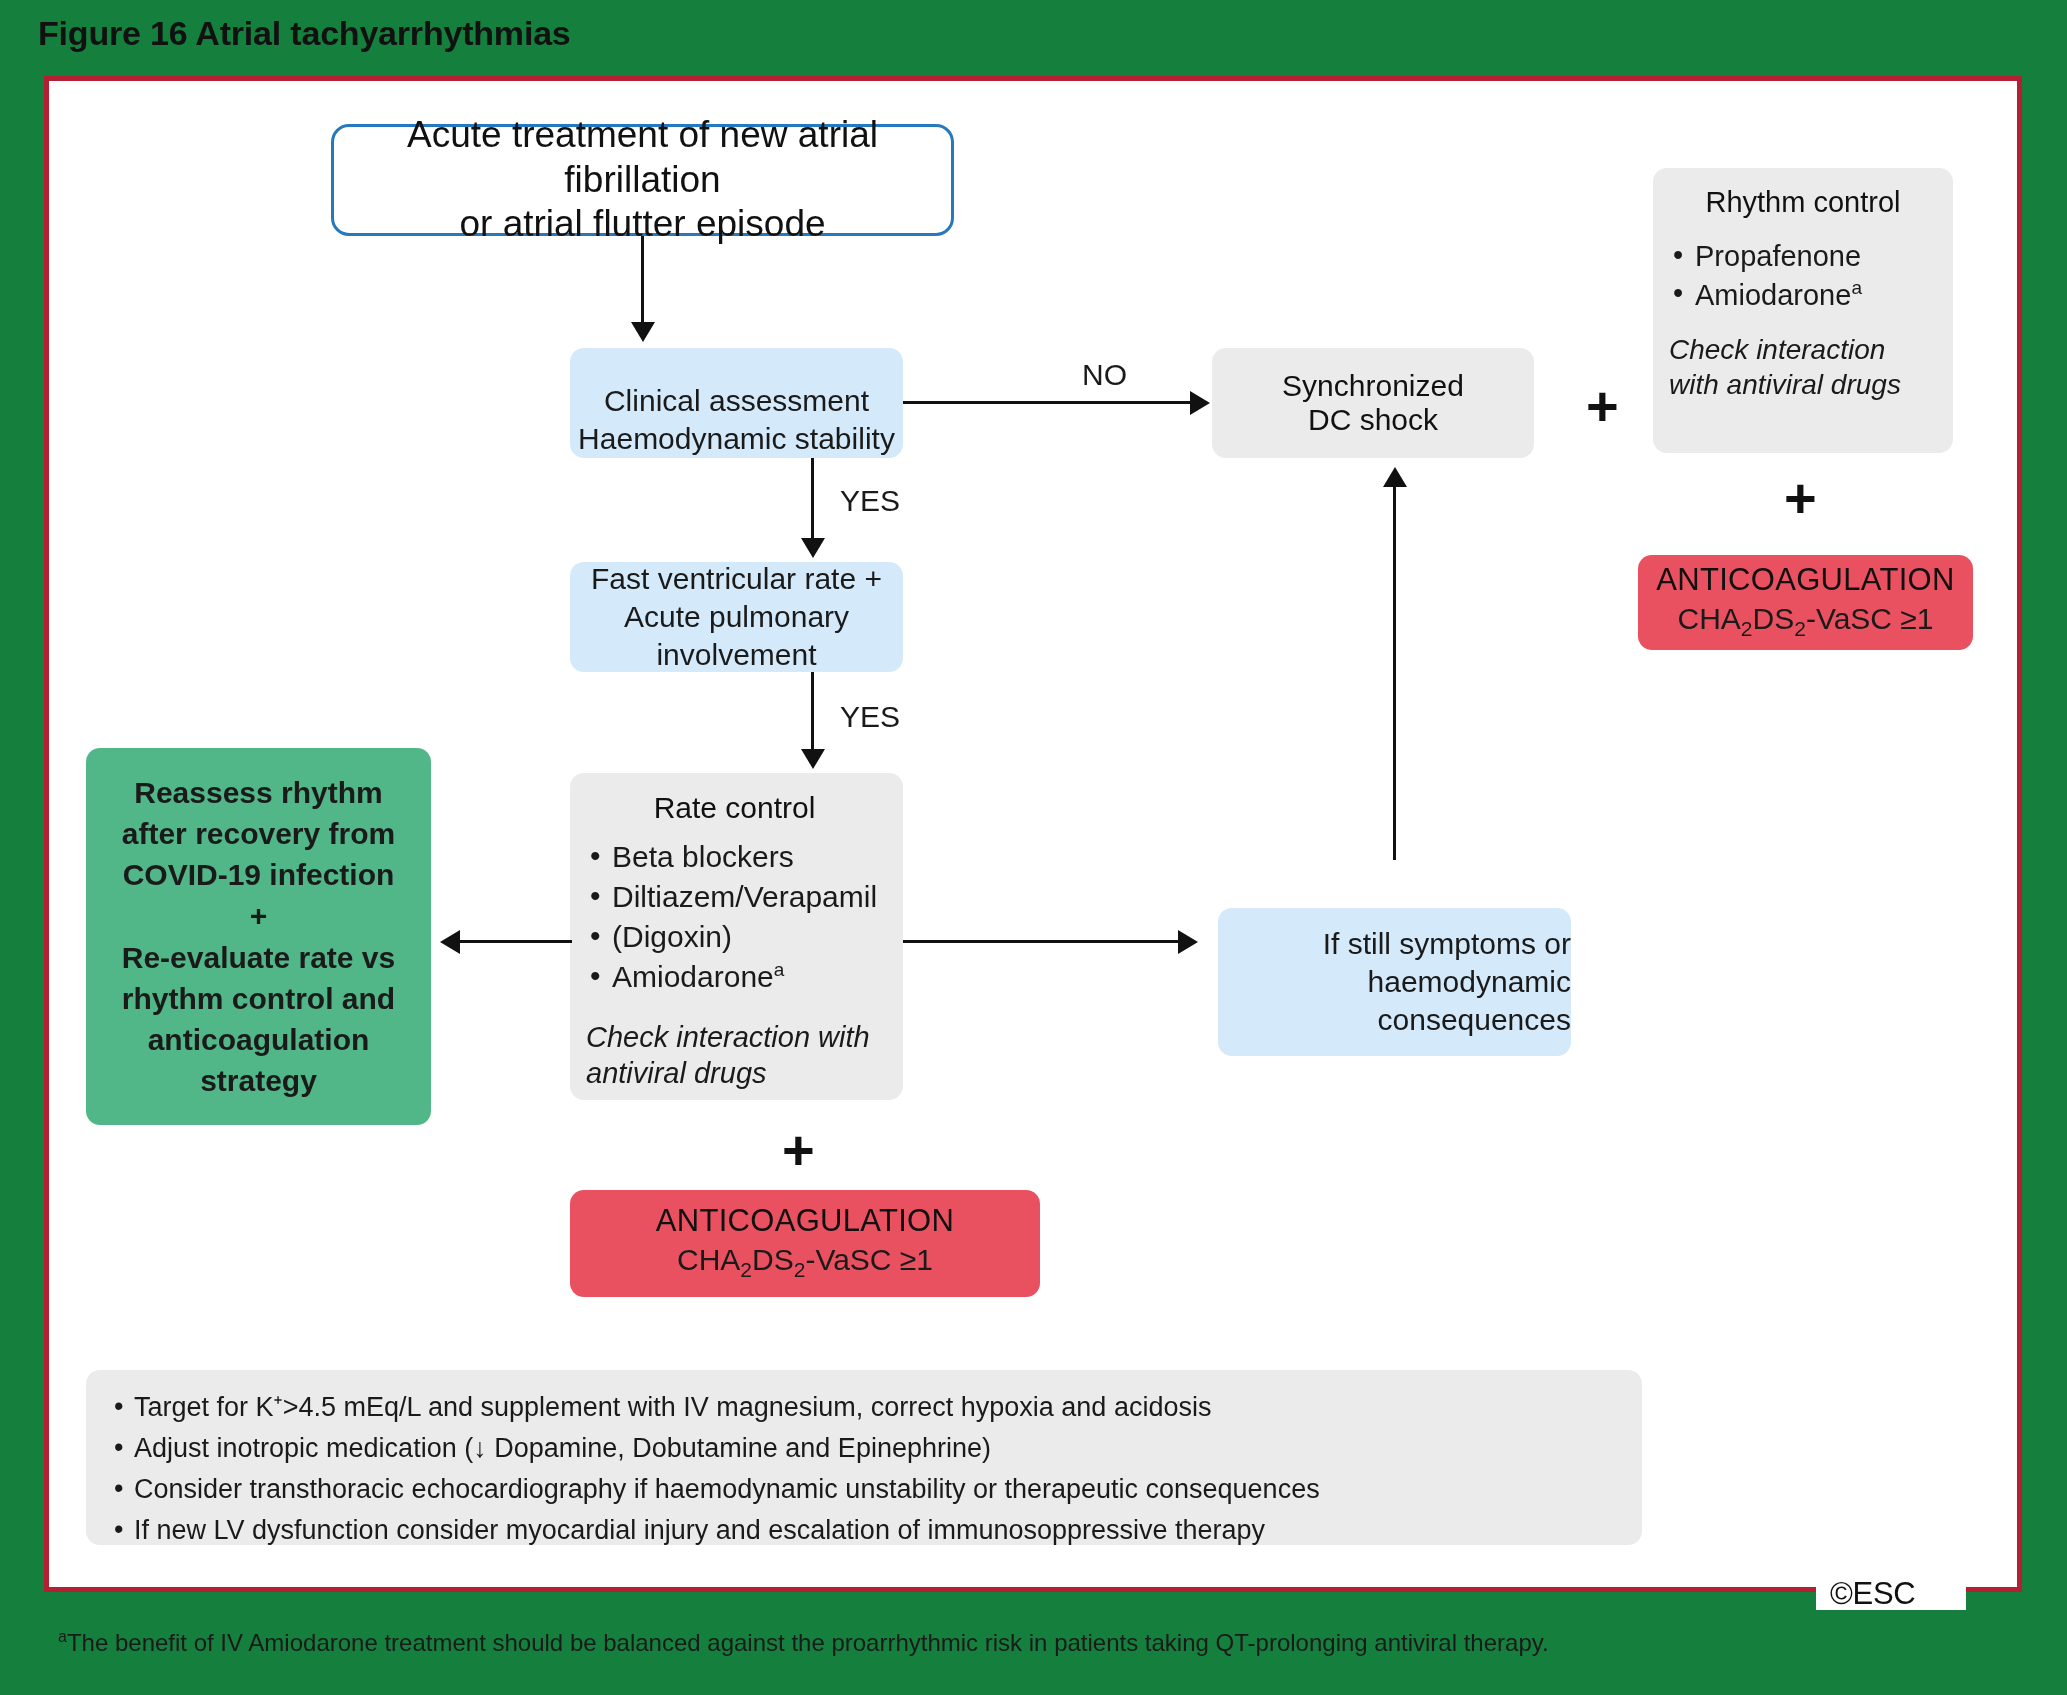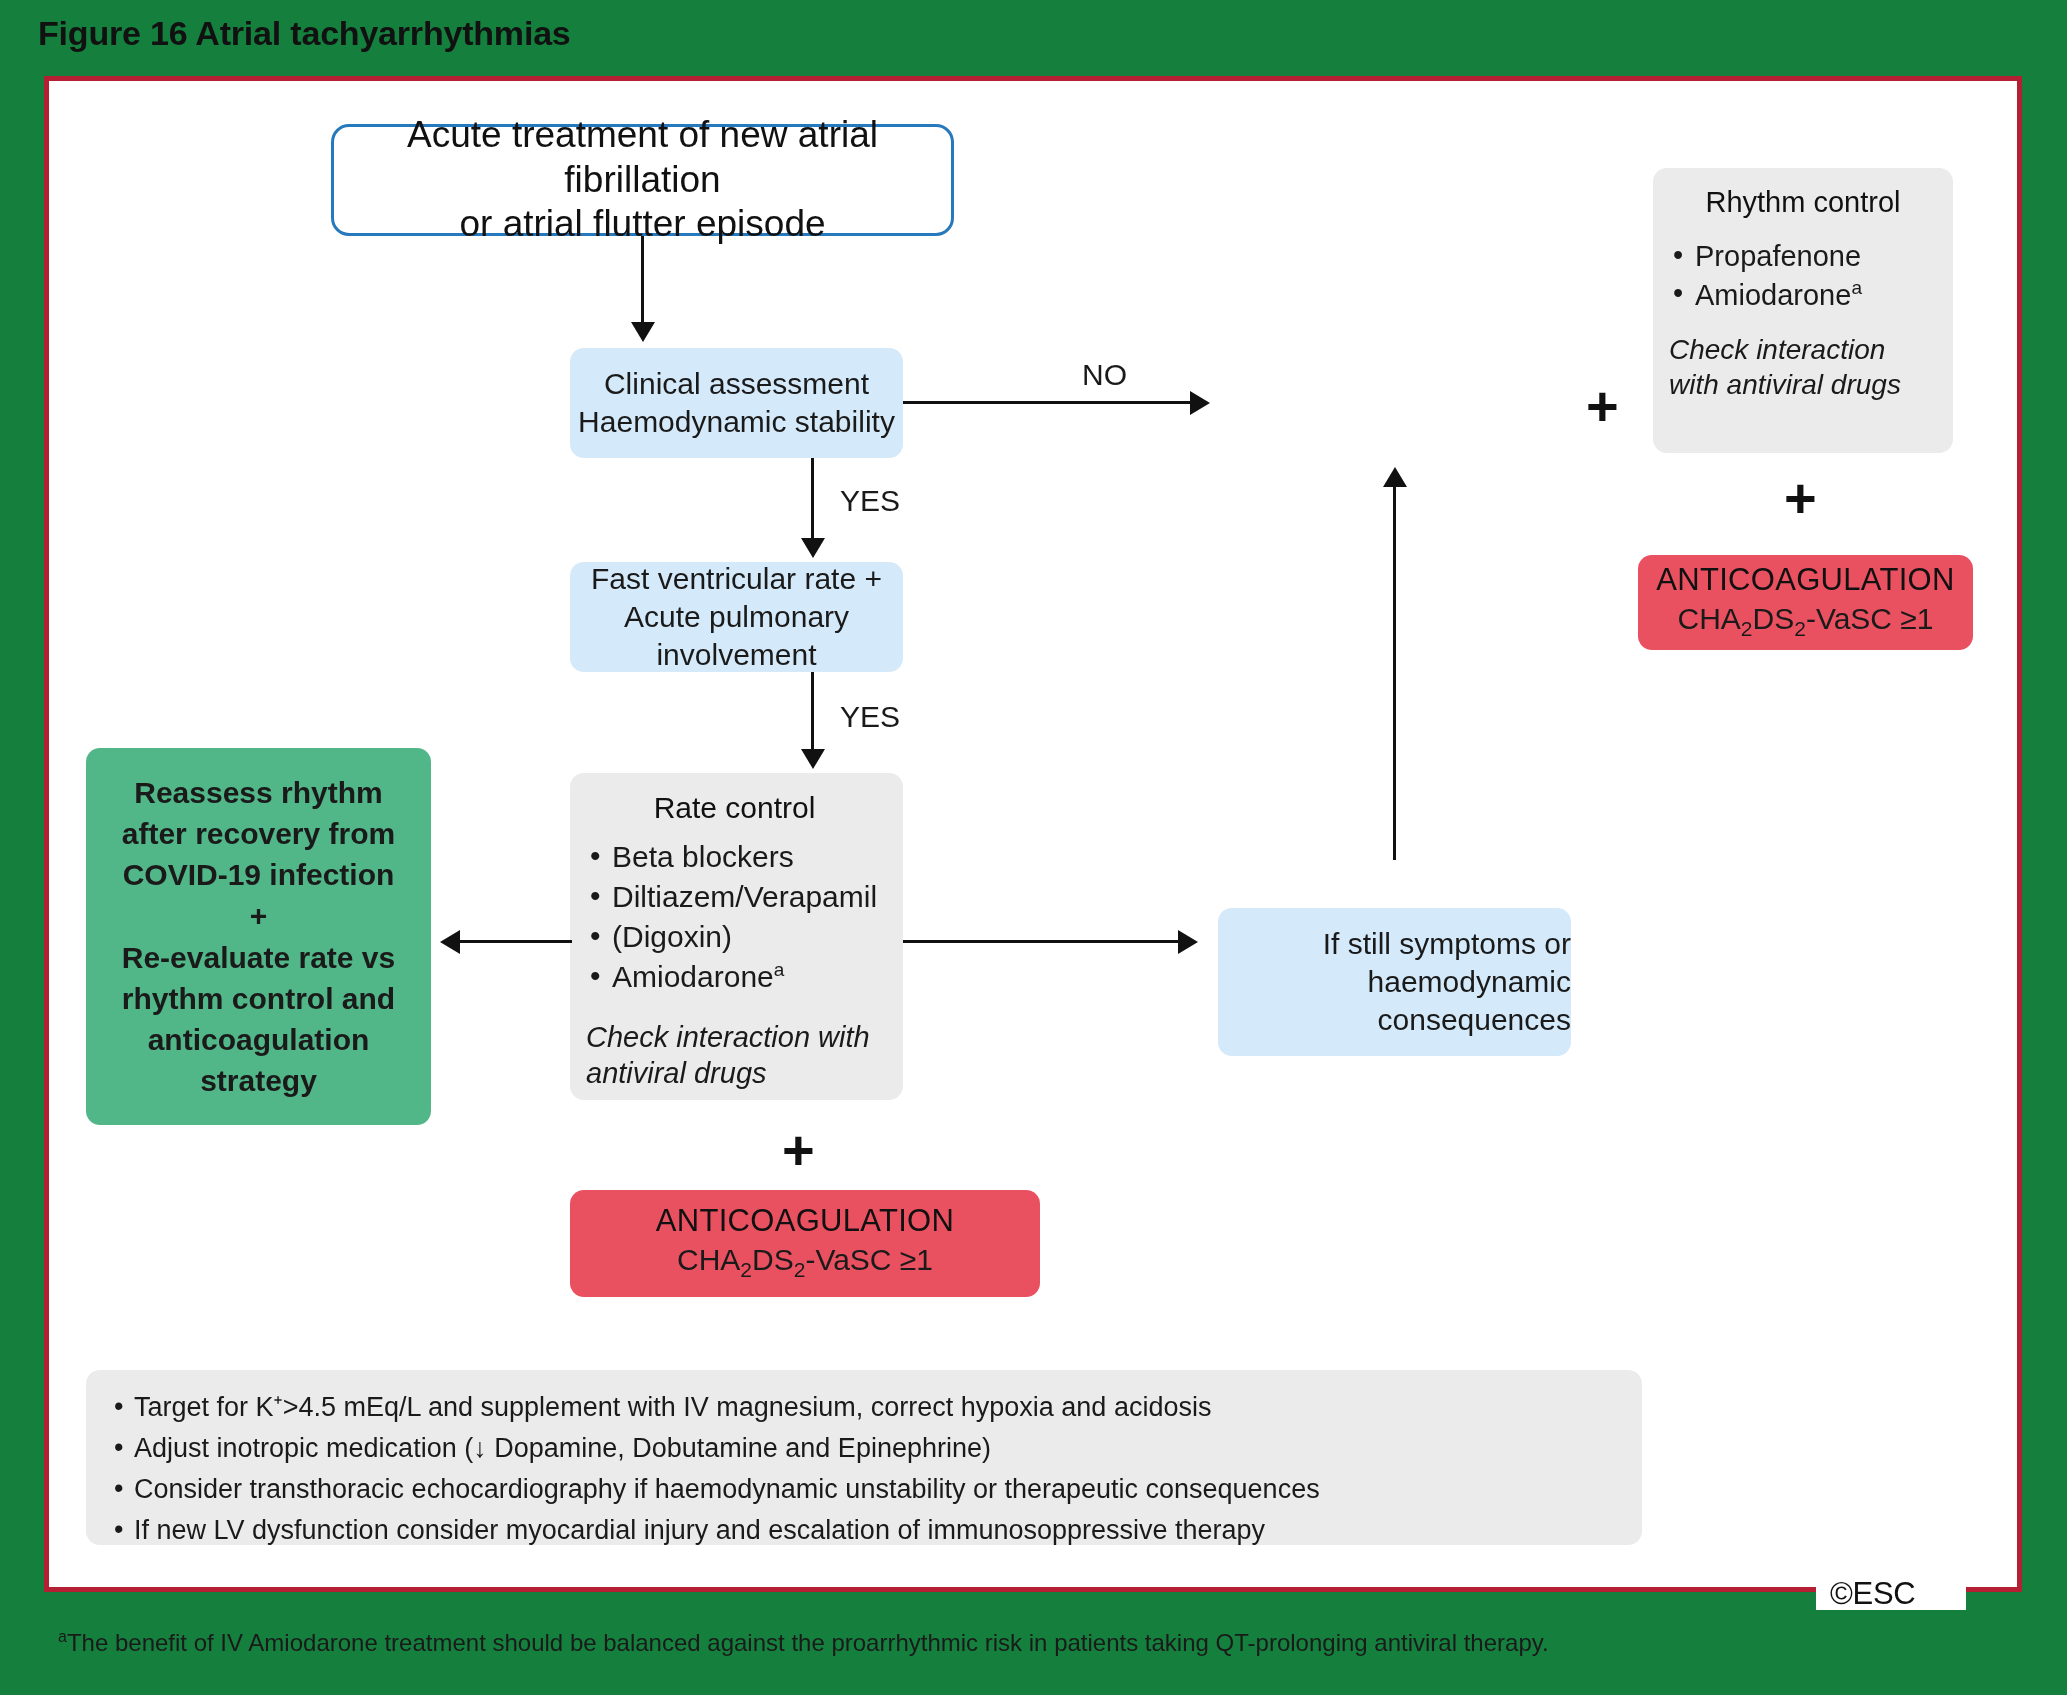--- a/index.html
+++ b/index.html
@@ -129,21 +129,21 @@
   
   #n-top {
     left: 331px; top: 124px; width: 623px; height: 112px;
     background: #ffffff;
     border: 3px solid #2779bd;
     border-radius: 18px;
     justify-content: center;
   }
   #n-top .hdr { font-size: 37px; line-height: 1.2; }
 
-  #n-clinical { left: 570px; top: 348px; width: 333px; height: 110px; }
+  #n-clinical { left: 570px; top: 348px; width: 333px; height: 110px; justify-content: flex-end; }
   #n-dcshock  { left: 1212px; top: 348px; width: 322px; height: 110px; }
   #n-fast     { left: 570px; top: 562px; width: 333px; height: 110px; }
 
   #n-rate {
     left: 570px; top: 773px; width: 333px; height: 327px;
     padding: 18px 20px 18px 16px;
     justify-content: flex-start;
   }
   #n-rate .hdr { margin-bottom: 12px; }
   #n-rate .ital { margin-top: 22px; }
@@ -256,20 +256,24 @@
 
   <div class="node blue center" id="n-clinical">
     <div class="txt">Clinical assessment</div>
     <div class="txt">Haemodynamic stability</div>
   </div>
 
   <div class="hline" style="left:903px; top:401px; width:288px;"></div>
   <div class="arrow-right" style="left:1190px; top:391px;"></div>
   <div class="edge-label" style="left:1082px; top:358px;">NO</div>
 
+  <div class="node grey center" id="n-dcshock">
+    <div class="hdr">Synchronized</div>
+    <div class="hdr">DC shock</div>
+  </div>
 
   <div class="plus" style="left:1586px; top:378px;">+</div>
 
   <div class="node grey" id="n-rhythm">
     <div class="hdr">Rhythm control</div>
     <ul class="bullets">
       <li><span>Propafenone</span></li>
       <li><span>Amiodarone</span><span class="sup">a</span></li>
     </ul>
     <div class="ital">Check interaction with antiviral drugs</div>

